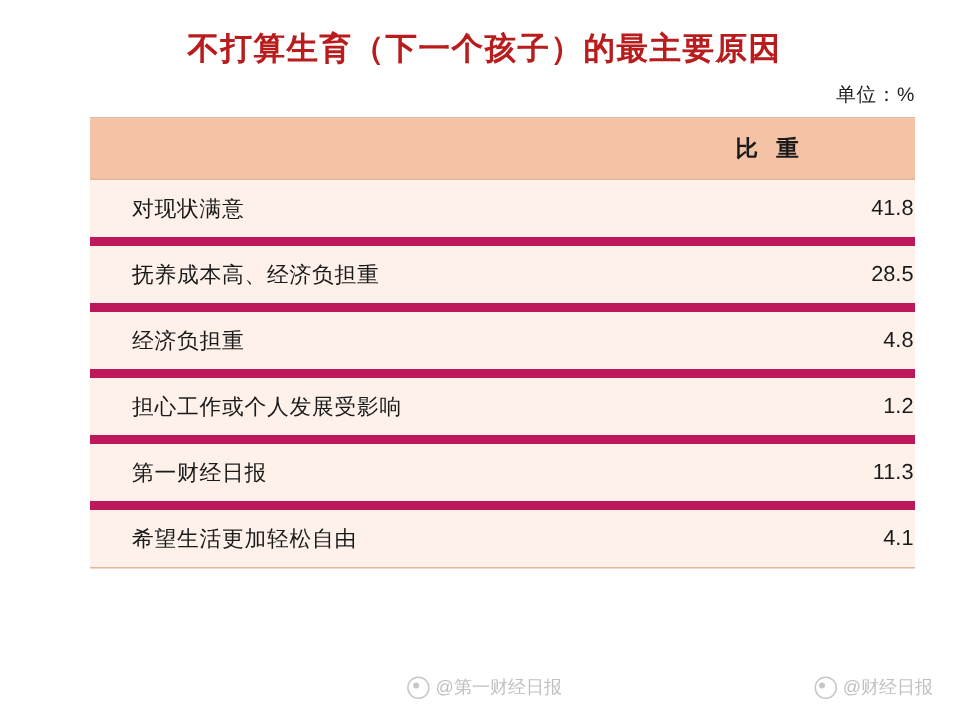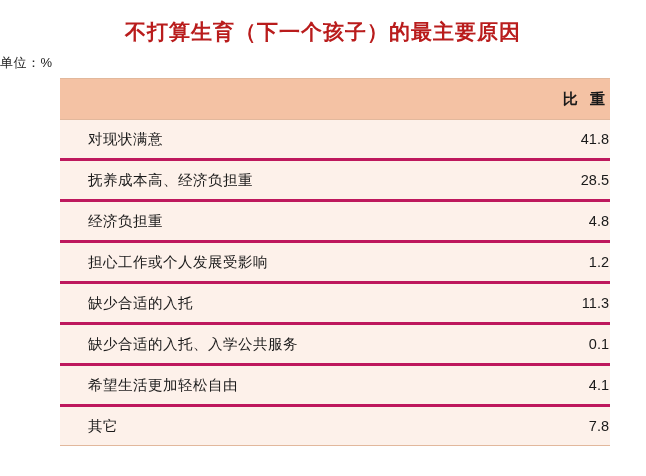--- a/index.html
+++ b/index.html
@@ -22,20 +22,21 @@
   .title {
     text-align: center;
     color: #b91c1c;
     font-size: 21px;
     font-weight: bold;
     letter-spacing: 1px;
     padding-top: 18px;
     font-family: "Liberation Sans", sans-serif;
   }
   .unit {
+    text-align: right;
     font-size: 13px;
     color: #222;
     padding-right: 36px;
     padding-top: 8px;
     letter-spacing: 0.5px;
   }
   .table-wrap {
     margin: 6px 36px 0 60px;
     border-top: 1px solid #e2b89c;
     border-bottom: 1px solid #e2b89c;
@@ -53,31 +54,31 @@
     font-weight: bold;
     color: #1a1a1a;
     letter-spacing: 4px;
     border-bottom: 1px solid #e2b89c;
   }
   thead th.col-label {
     width: 58%;
   }
   thead th.col-value {
     width: 42%;
-    text-align: right;
+    text-align: center;
     padding-left: 78px;
   }
   tbody td {
     height: 36px;
     font-size: 14.5px;
     color: #1a1a1a;
     background: #fdf1ea;
   }
   tbody tr:not(:last-child) td {
-    border-bottom: 3px solid #be185d;
+    border-bottom: 6px solid #be185d;
     margin-left: 14px;
   }
   td.cat {
     padding-left: 28px;
     letter-spacing: 0.5px;
   }
   td.val {
     text-align: right;
     padding-left: 85px;
     font-size: 14.5px;
@@ -147,33 +148,35 @@
         </tr>
         <tr>
           <td class="cat">经济负担重</td>
           <td class="val">4.8</td>
         </tr>
         <tr>
           <td class="cat">担心工作或个人发展受影响</td>
           <td class="val">1.2</td>
         </tr>
         <tr>
-          <td class="cat">缺少合适的入托</td>
+          <td class="cat">第一财经日报</td>
           <td class="val">11.3</td>
-        </tr>
-        <tr>
-          <td class="cat">缺少合适的入托、入学公共服务</td>
-          <td class="val">0.1</td>
         </tr>
         <tr>
           <td class="cat">希望生活更加轻松自由</td>
           <td class="val">4.1</td>
         </tr>
-        <tr>
-          <td class="cat">其它</td>
-          <td class="val">7.8</td>
-        </tr>
       </tbody>
     </table>
   </div>
 
+  <div class="watermarks">
+    <div class="wm center">
+      <span class="wm-eye"></span>
+      <span>@第一财经日报</span>
+    </div>
+    <div class="wm right">
+      <span class="wm-eye"></span>
+      <span>@财经日报</span>
+    </div>
+  </div>
 
 </div>
 
 </body></html>

